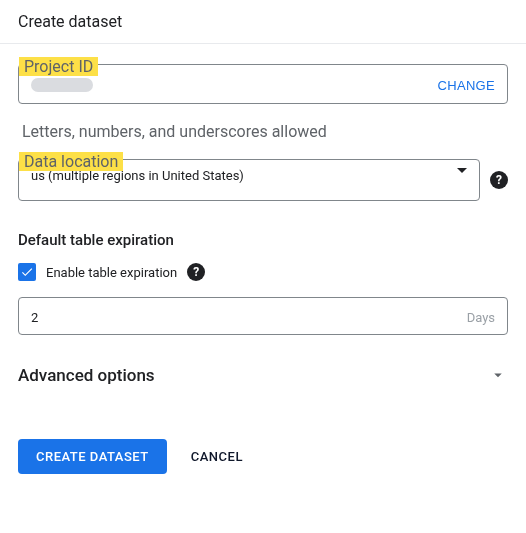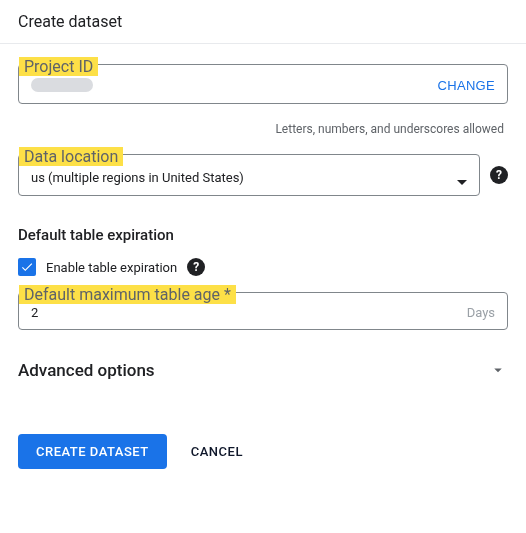--- a/index.html
+++ b/index.html
@@ -73,45 +73,44 @@
       outline: none;
       width: 100%;
       font-size: 13px;
       color: #202124;
       background: #e8f0fe;
       padding: 3px 4px;
       margin: -1px -4px;
       font-family: inherit;
     }
     .helper-text {
-      font-size: 12px;
+      font-size: 16px;
       color: #5f6368;
       margin: 4px 4px 18px 4px;
-      text-align: right;
     }
     .select-row {
       display: flex;
       align-items: center;
       gap: 10px;
       margin-bottom: 30px;
     }
     .select-group {
       flex: 1;
       position: relative;
       border: 1px solid #80868b;
       border-radius: 4px;
       padding: 8px 12px 10px 12px;
     }
     .select-value {
       font-size: 13px;
       color: #202124;
     }
     .select-inner {
       display: flex;
-      align-items: flex-end;
+      align-items: flex-start;
       justify-content: space-between;
       min-height: 22px;
       gap: 22px;
     }
     .caret {
       width: 0;
       height: 0;
       border-left: 5px solid transparent;
       border-right: 5px solid transparent;
       border-top: 5px solid #202124;
@@ -266,21 +265,20 @@
     <span class="checkbox">
       <svg viewBox="0 0 24 24">
           <path fill="#fff" d="M9 16.17 4.83 12l-1.42 1.41L9 19 21 7l-1.41-1.41z"></path>
         </svg>
     </span>
     <span class="checkbox-label">Enable table expiration</span>
     <span class="help-icon">?</span>
   </div>
 
   <div class="age-group">
-    <span class="field-label">Default maximum table age *</span>
     <div class="age-inner">
       <span class="age-value">2</span>
       <span class="age-unit">Days</span>
     </div>
   </div>
 
   <div class="advanced-row">
     <span class="advanced-title">Advanced options</span>
     <span class="chevron">
       <svg viewBox="0 0 24 24">

